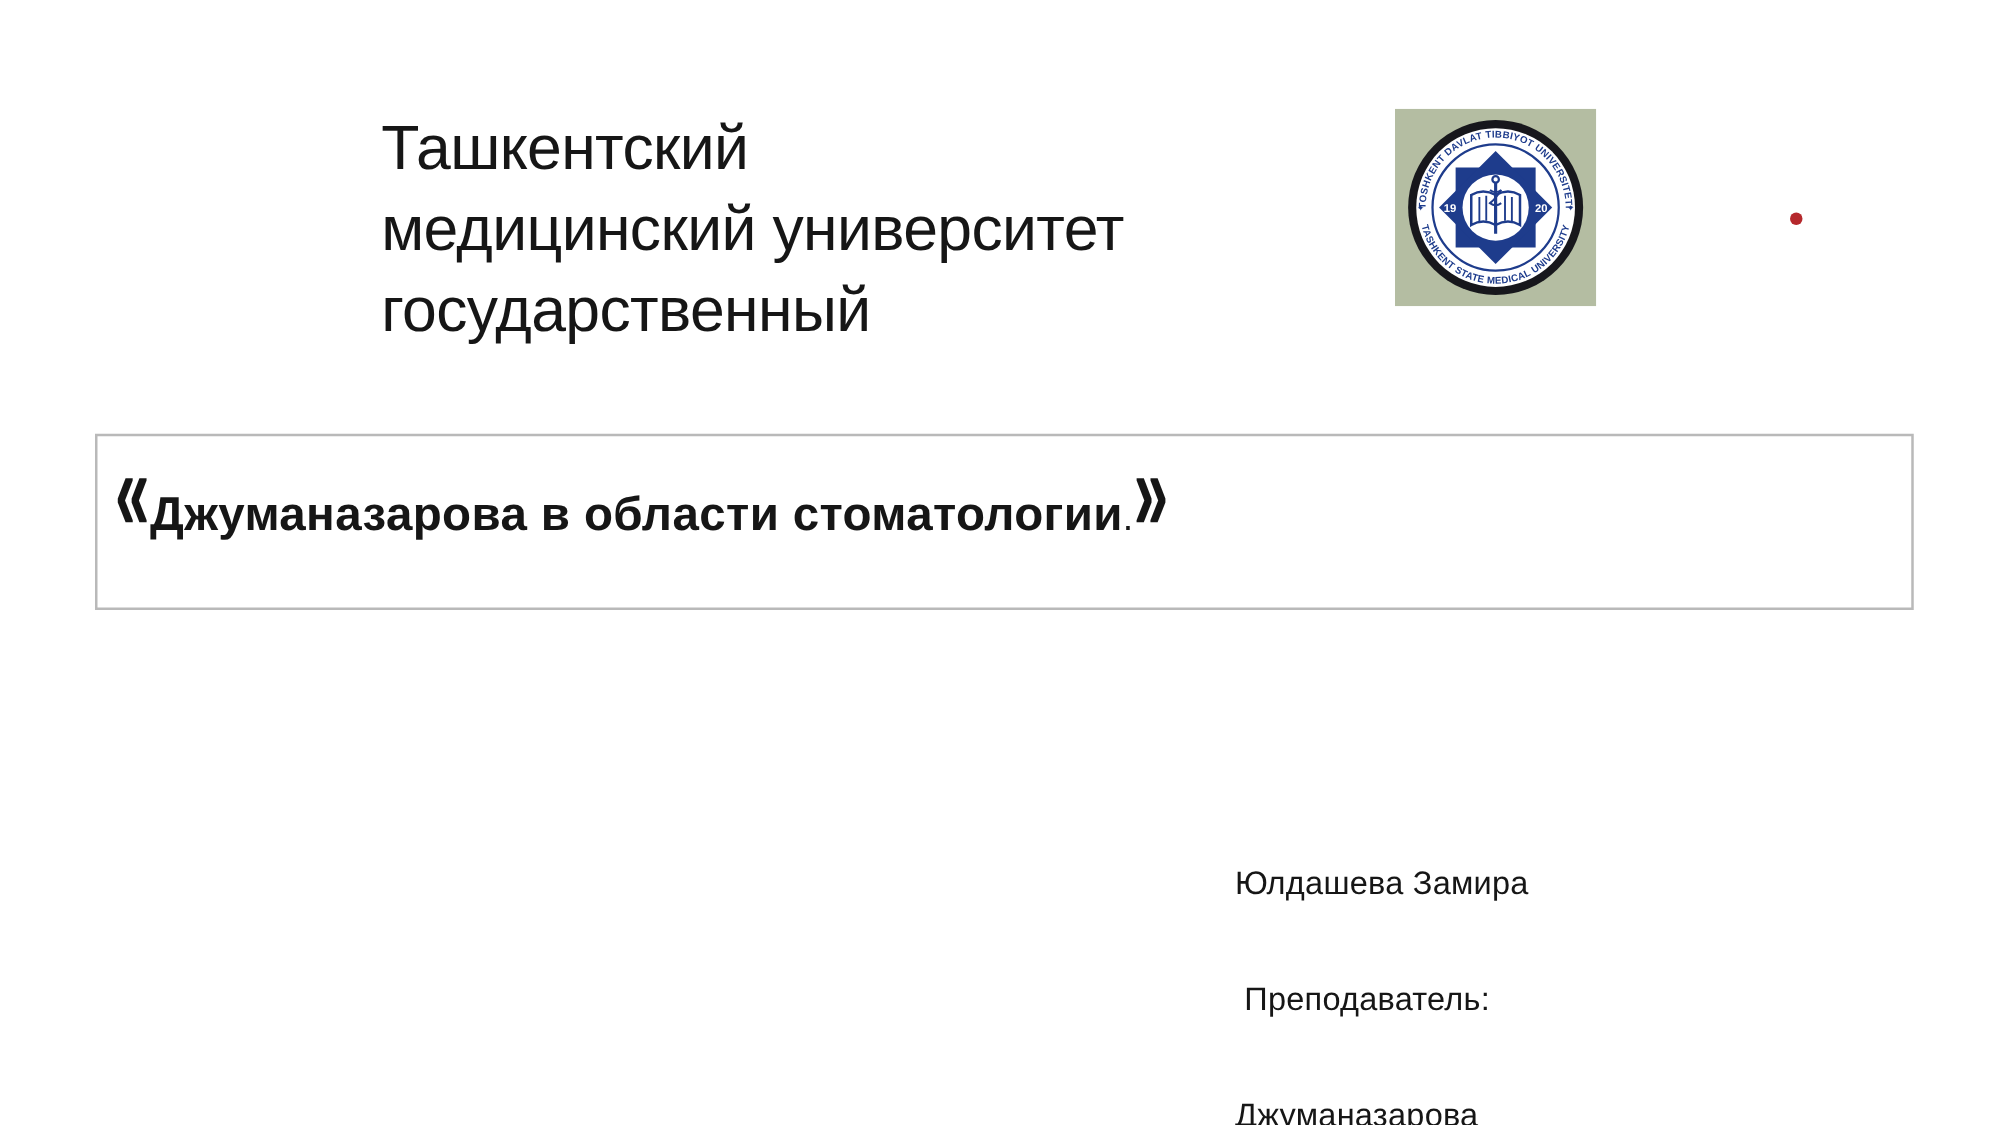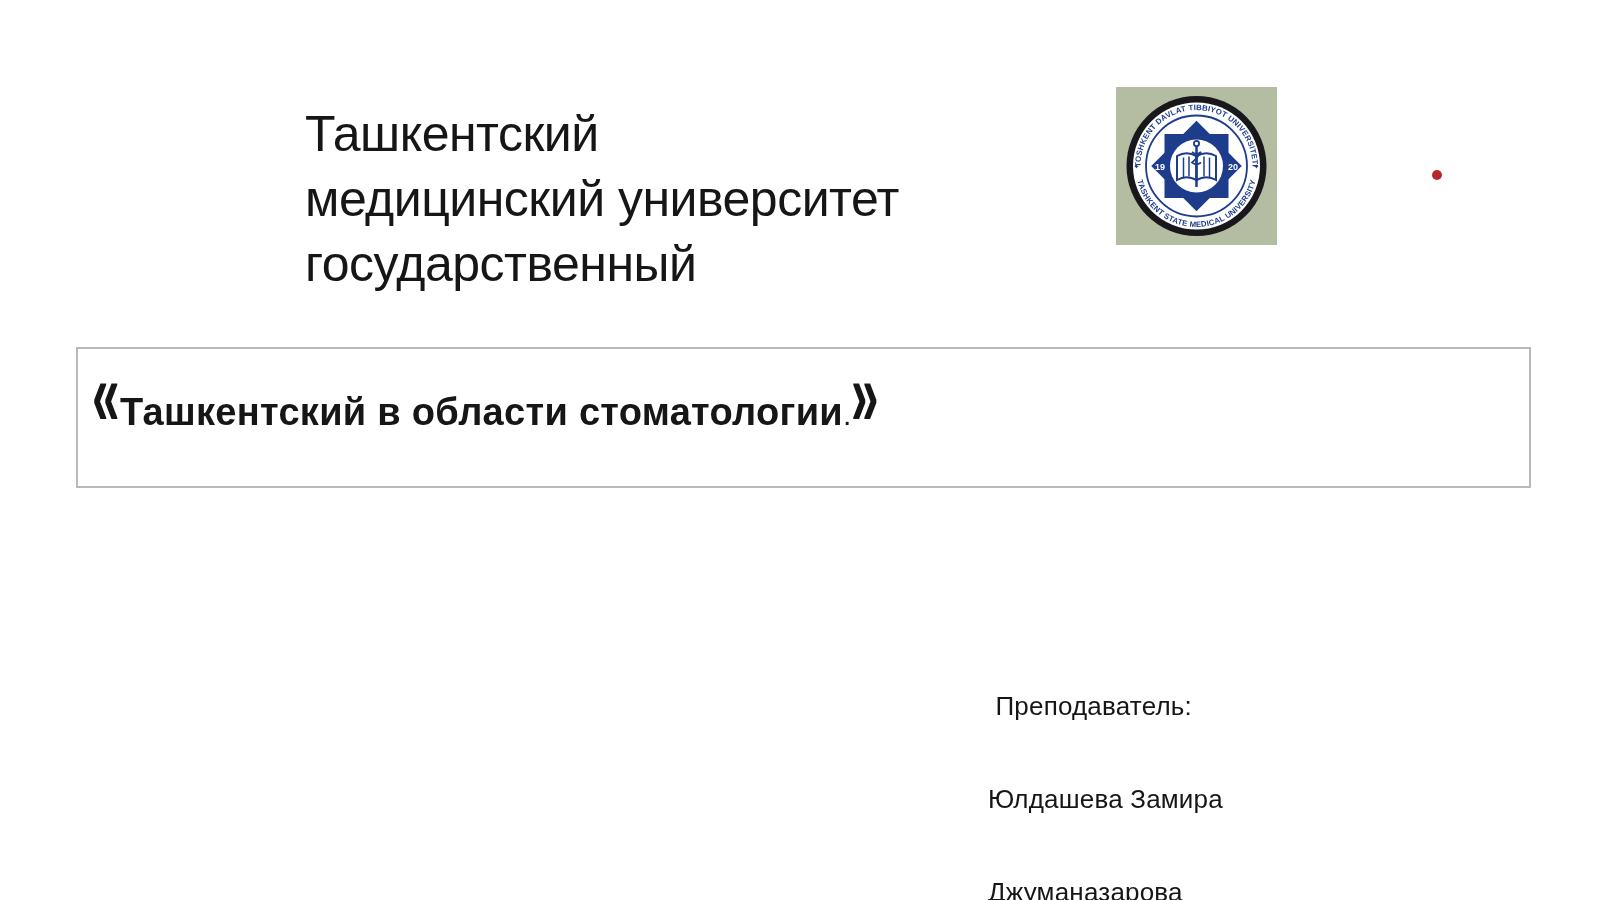--- a/index.html
+++ b/index.html
@@ -14,21 +14,21 @@
   .slide {
     position: relative;
     width: 1600px;
     height: 900px;
     background: #ffffff;
   }
   
   .title {
     position: absolute;
     left: 305px;
-    top: 102px;
+    top: 86px;
     font-size: 50px;
     line-height: 65px;
     font-weight: 400;
     color: var(--text-black, #161616);
     letter-spacing: -0.5px;
     white-space: nowrap;
   }
   
   .logo {
     position: absolute;
@@ -168,24 +168,24 @@
     <g>
       <circle cx="80.5" cy="56.5" r="2.6" class="bluestroke" stroke-width="1.8"></circle>
       <line x1="80.5" y1="59" x2="80.5" y2="100" class="bluestroke" stroke-width="2.5"></line>
       <path d="M76 65 q4.5 3.5 9 0 q-4.5 7 -9 10.5 q4.5 3.5 9 0" class="bluestroke" stroke-width="1.6"></path>
     </g>
   </svg>
 
   <div class="red-dot"></div>
 
   <div class="topic-box">
-    <div class="topic-line"><span class="g">«</span><span class="t">Ташкентский в области стоматологии</span><span class="p">.</span><span class="g">»</span></div>
+    <div class="topic-line"><span class="g">«</span><span class="t">Джуманазарова в области стоматологии</span><span class="p">.</span><span class="g">»</span></div>
   </div>
 
   <div class="credits">
+    <div>Юлдашева Замира</div>
     <div> Преподаватель:</div>
-    <div>Юлдашева Замира</div>
     <div>Джуманазарова</div>
     
     
   </div>
 
 </div>
 
 </body></html>

